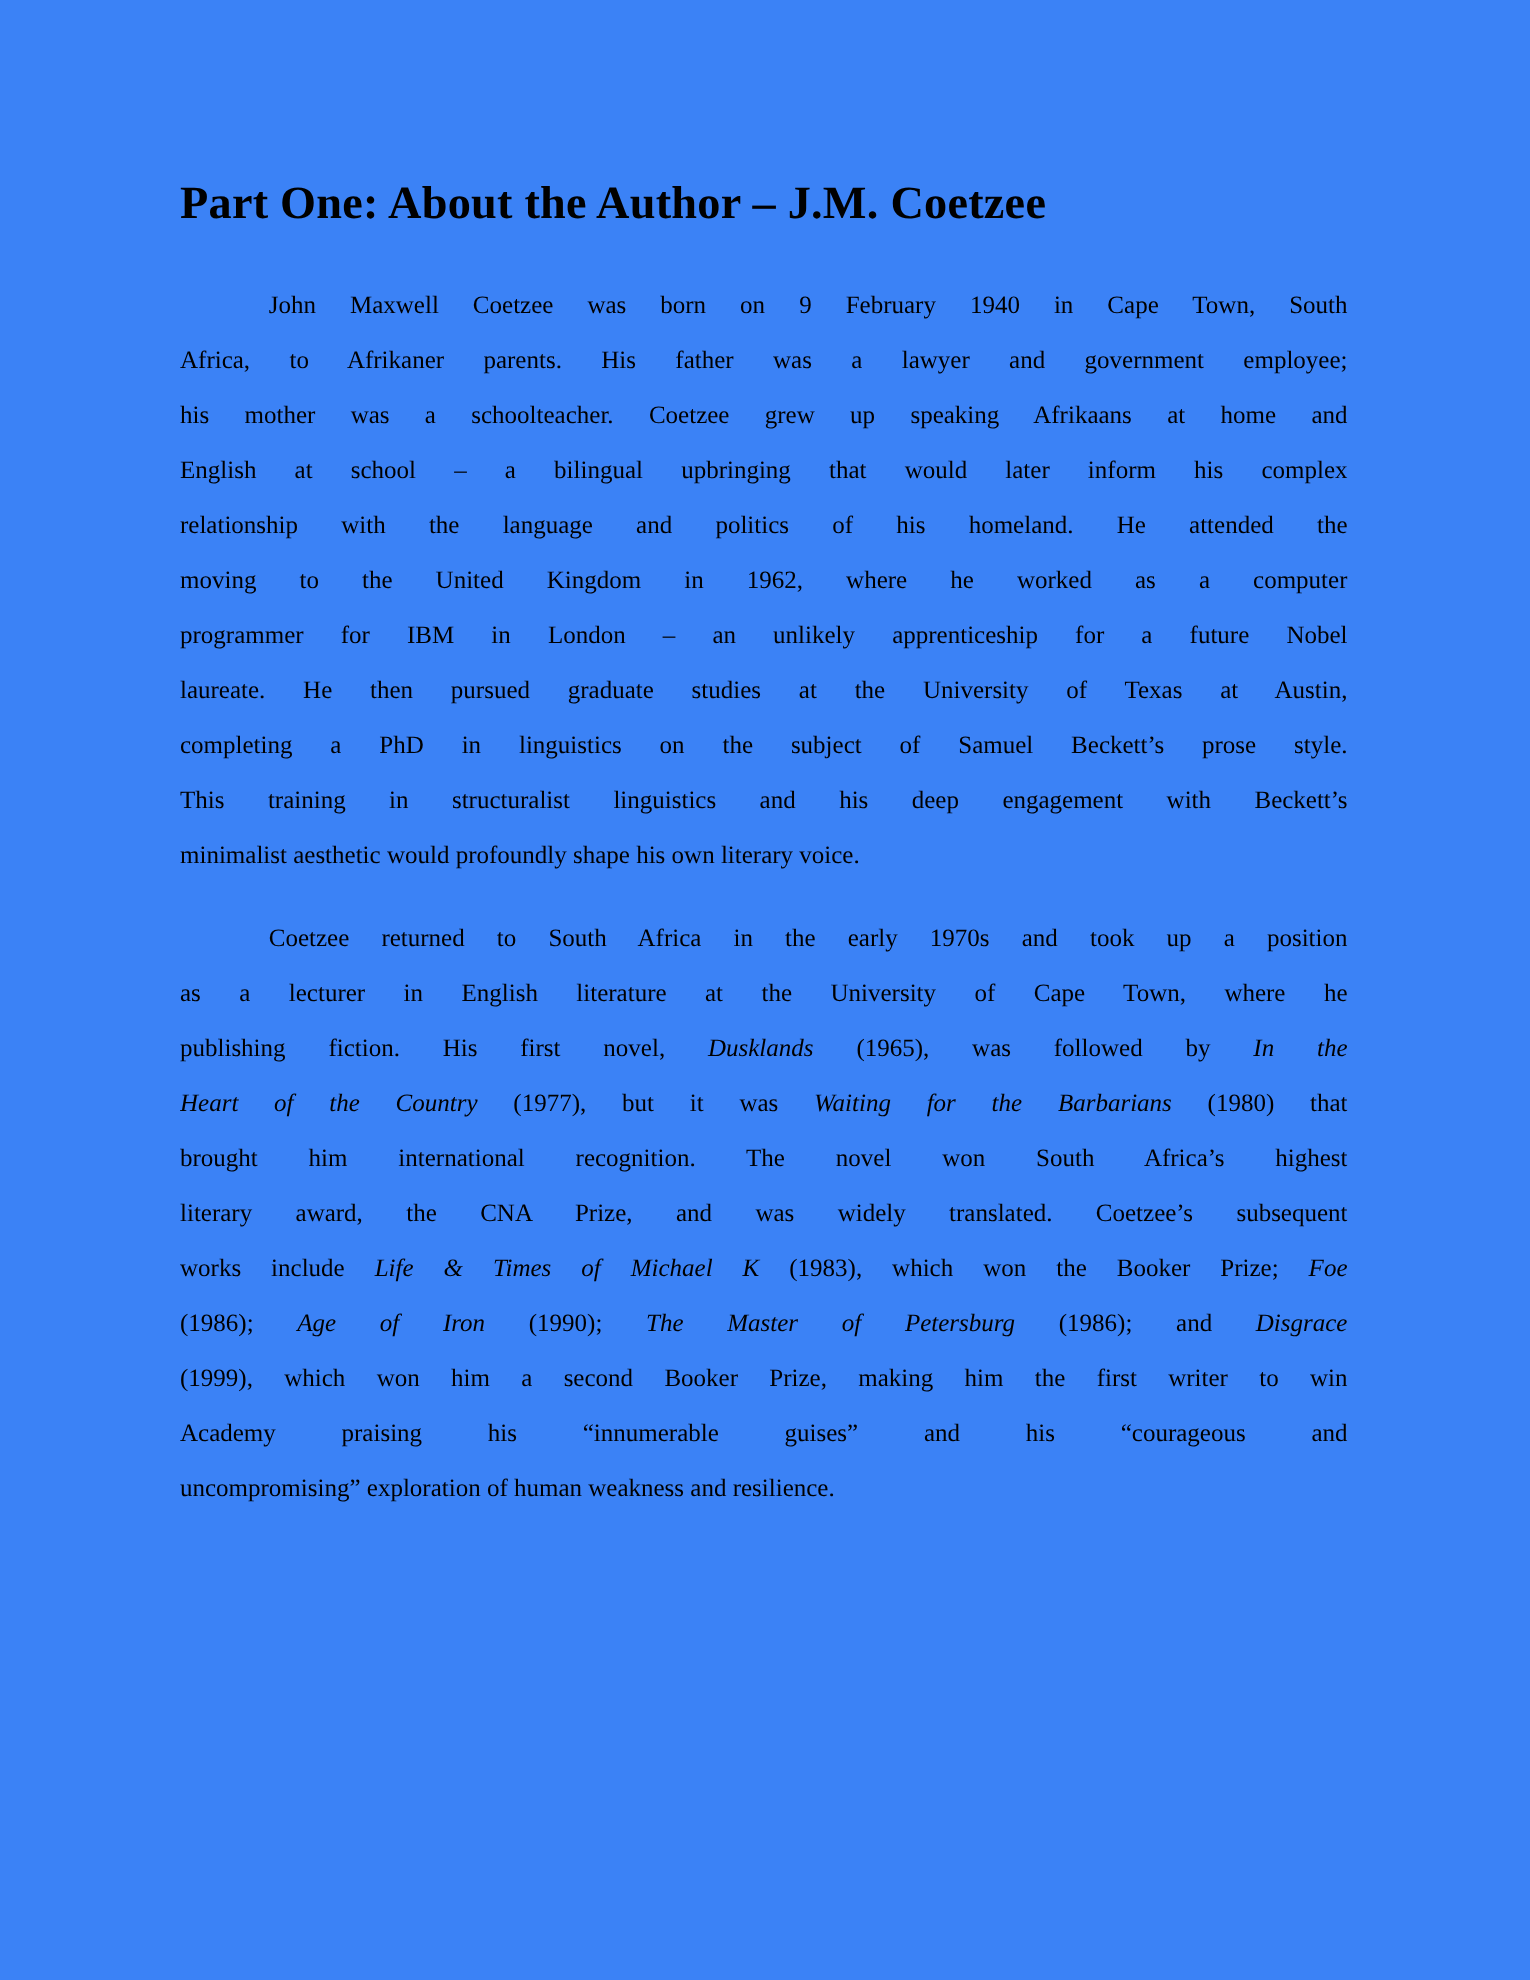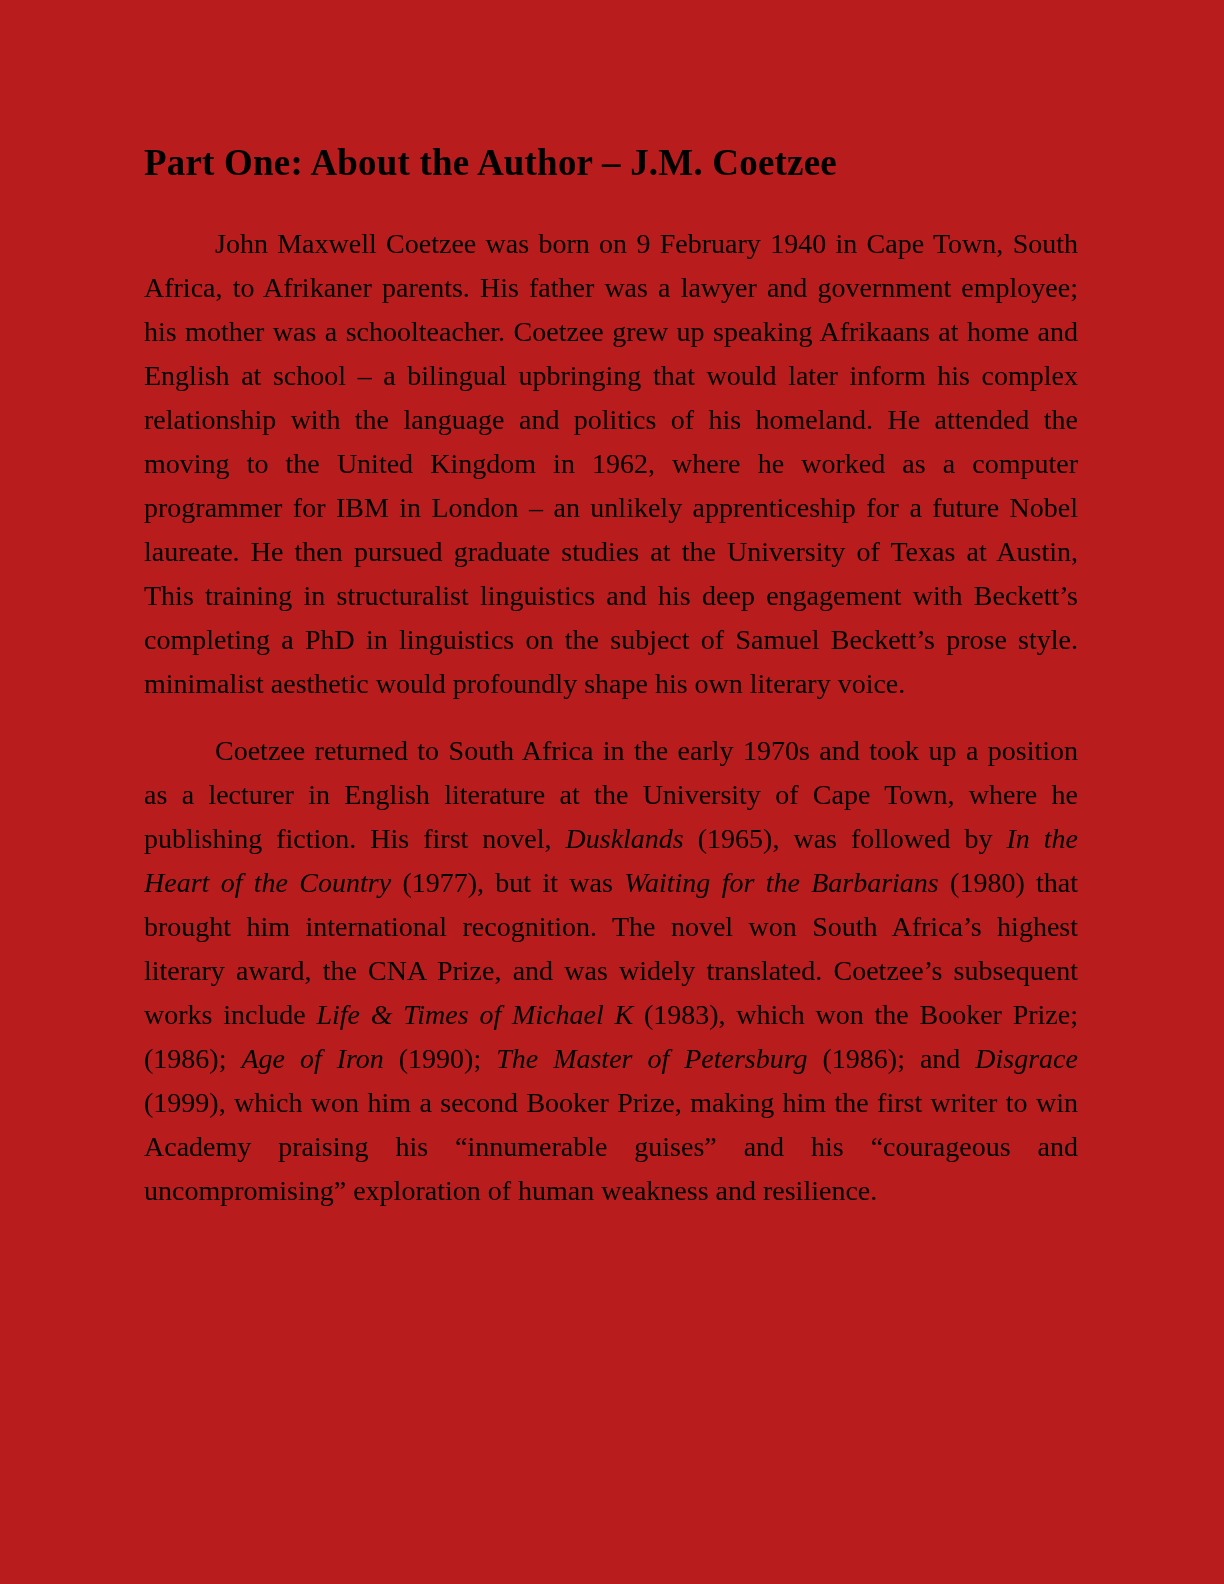--- a/index.html
+++ b/index.html
@@ -12,39 +12,39 @@
     height: 1584px;
     overflow: hidden;
     font-family: "Liberation Serif", "DejaVu Serif", serif;
     color: #000000;
   }
   .page {
     box-sizing: border-box;
     width: 1224px;
     height: 1584px;
     padding: 140px 146px 0 144px;
-    background: #b91c1c;
+    background: #3b82f6;
   }
   .doc-title {
     margin: 0 0 36px 0;
     font-size: 37px;
     line-height: 46px;
     font-weight: bold;
     letter-spacing: 0.2px;
     white-space: nowrap;
   }
   .paragraph {
     margin: 0 0 23px 0;
   }
   .paragraph:last-child {
     margin-bottom: 0;
     margin-top: 20px;
   }
   .line {
-    font-size: 28px;
+    font-size: 20px;
     line-height: 44px;
     height: 44px;
     overflow: hidden;
     text-align: justify;
     text-align-last: justify;
   }
   .line.first {
     text-indent: 71px;
   }
   .line.end {
@@ -62,22 +62,22 @@
   <div id="paragraphs">
       <div class="paragraph">
         <div class="line first"><span>John Maxwell Coetzee was born on 9 February 1940 in Cape Town, South</span></div>
         <div class="line"><span>Africa, to Afrikaner parents. His father was a lawyer and government employee;</span></div>
         <div class="line"><span>his mother was a schoolteacher. Coetzee grew up speaking Afrikaans at home and</span></div>
         <div class="line"><span>English at school – a bilingual upbringing that would later inform his complex</span></div>
         <div class="line"><span>relationship with the language and politics of his homeland. He attended the</span></div>
         <div class="line"><span>moving to the United Kingdom in 1962, where he worked as a computer</span></div>
         <div class="line"><span>programmer for IBM in London – an unlikely apprenticeship for a future Nobel</span></div>
         <div class="line"><span>laureate. He then pursued graduate studies at the University of Texas at Austin,</span></div>
+        <div class="line"><span>completing a PhD in linguistics on the subject of Samuel Beckett’s prose style.</span></div>
         <div class="line"><span>This training in structuralist linguistics and his deep engagement with Beckett’s</span></div>
-        <div class="line"><span>completing a PhD in linguistics on the subject of Samuel Beckett’s prose style.</span></div>
         <div class="line end"><span>minimalist aesthetic would profoundly shape his own literary voice.</span></div>
       </div>
       <div class="paragraph">
         <div class="line first"><span>Coetzee returned to South Africa in the early 1970s and took up a position</span></div>
         <div class="line"><span>as a lecturer in English literature at the University of Cape Town, where he</span></div>
         <div class="line"><span>publishing fiction. His first novel, </span><em>Dusklands</em><span> (1965), was followed by </span><em>In the</em></div>
         <div class="line"><em>Heart of the Country</em><span> (1977), but it was </span><em>Waiting for the Barbarians</em><span> (1980) that</span></div>
         <div class="line"><span>brought him international recognition. The novel won South Africa’s highest</span></div>
         <div class="line"><span>literary award, the CNA Prize, and was widely translated. Coetzee’s subsequent</span></div>
         <div class="line"><span>works include </span><em>Life &amp; Times of Michael K</em><span> (1983), which won the Booker Prize; </span><em>Foe</em></div>

